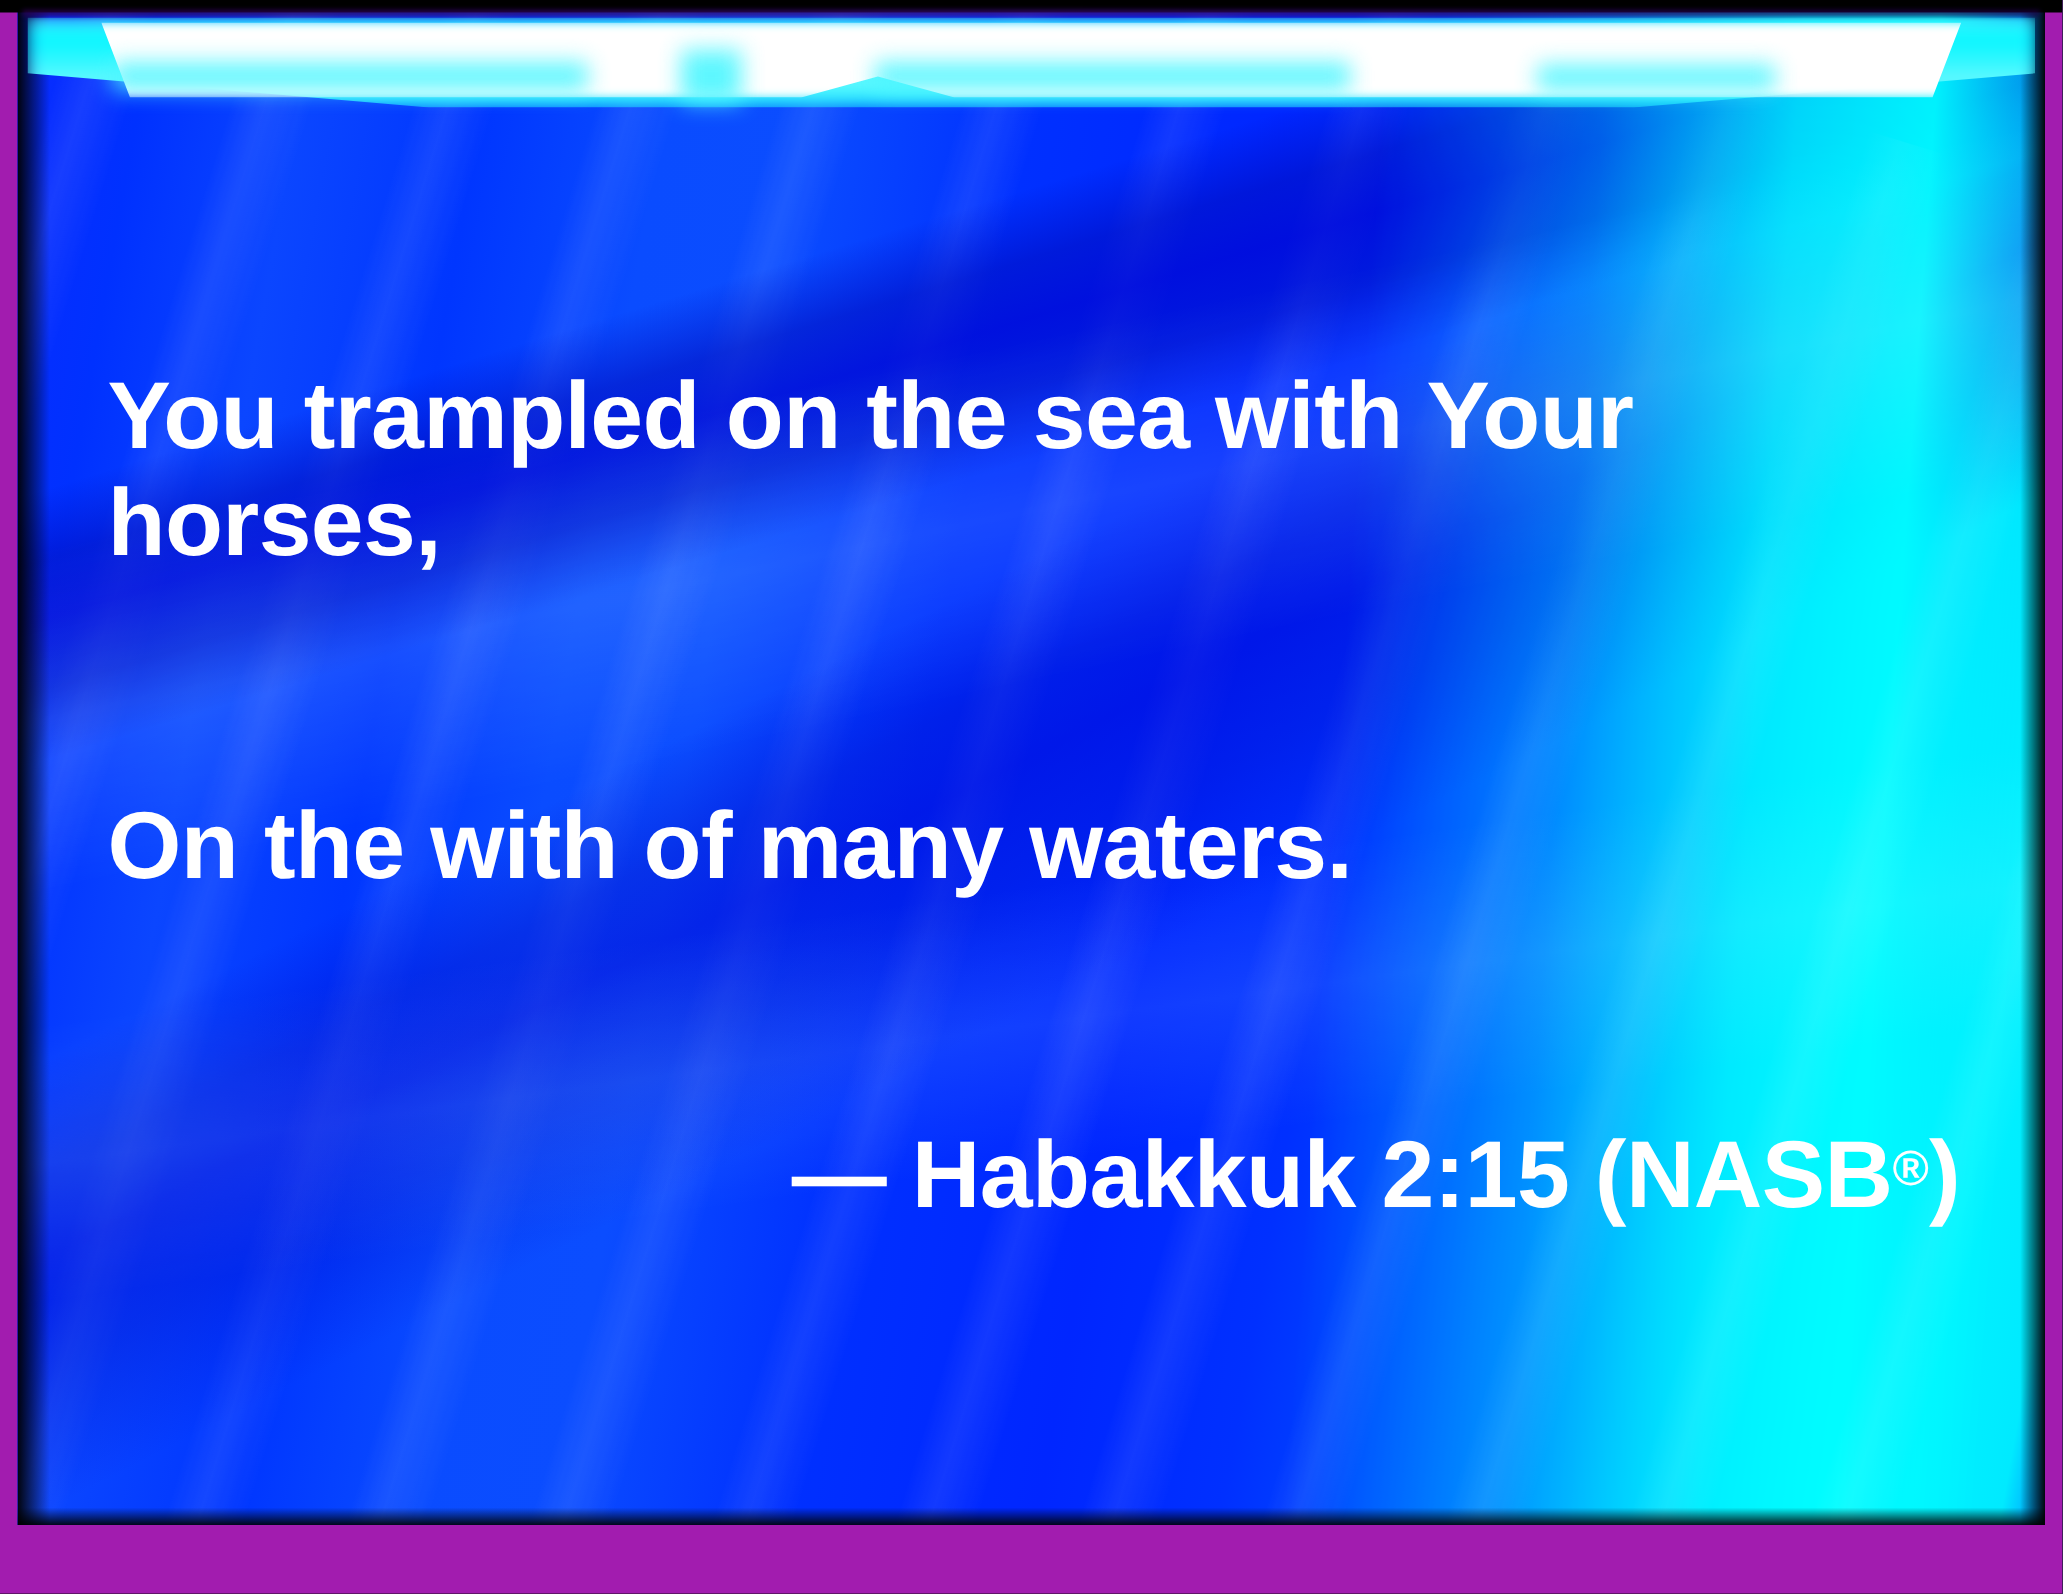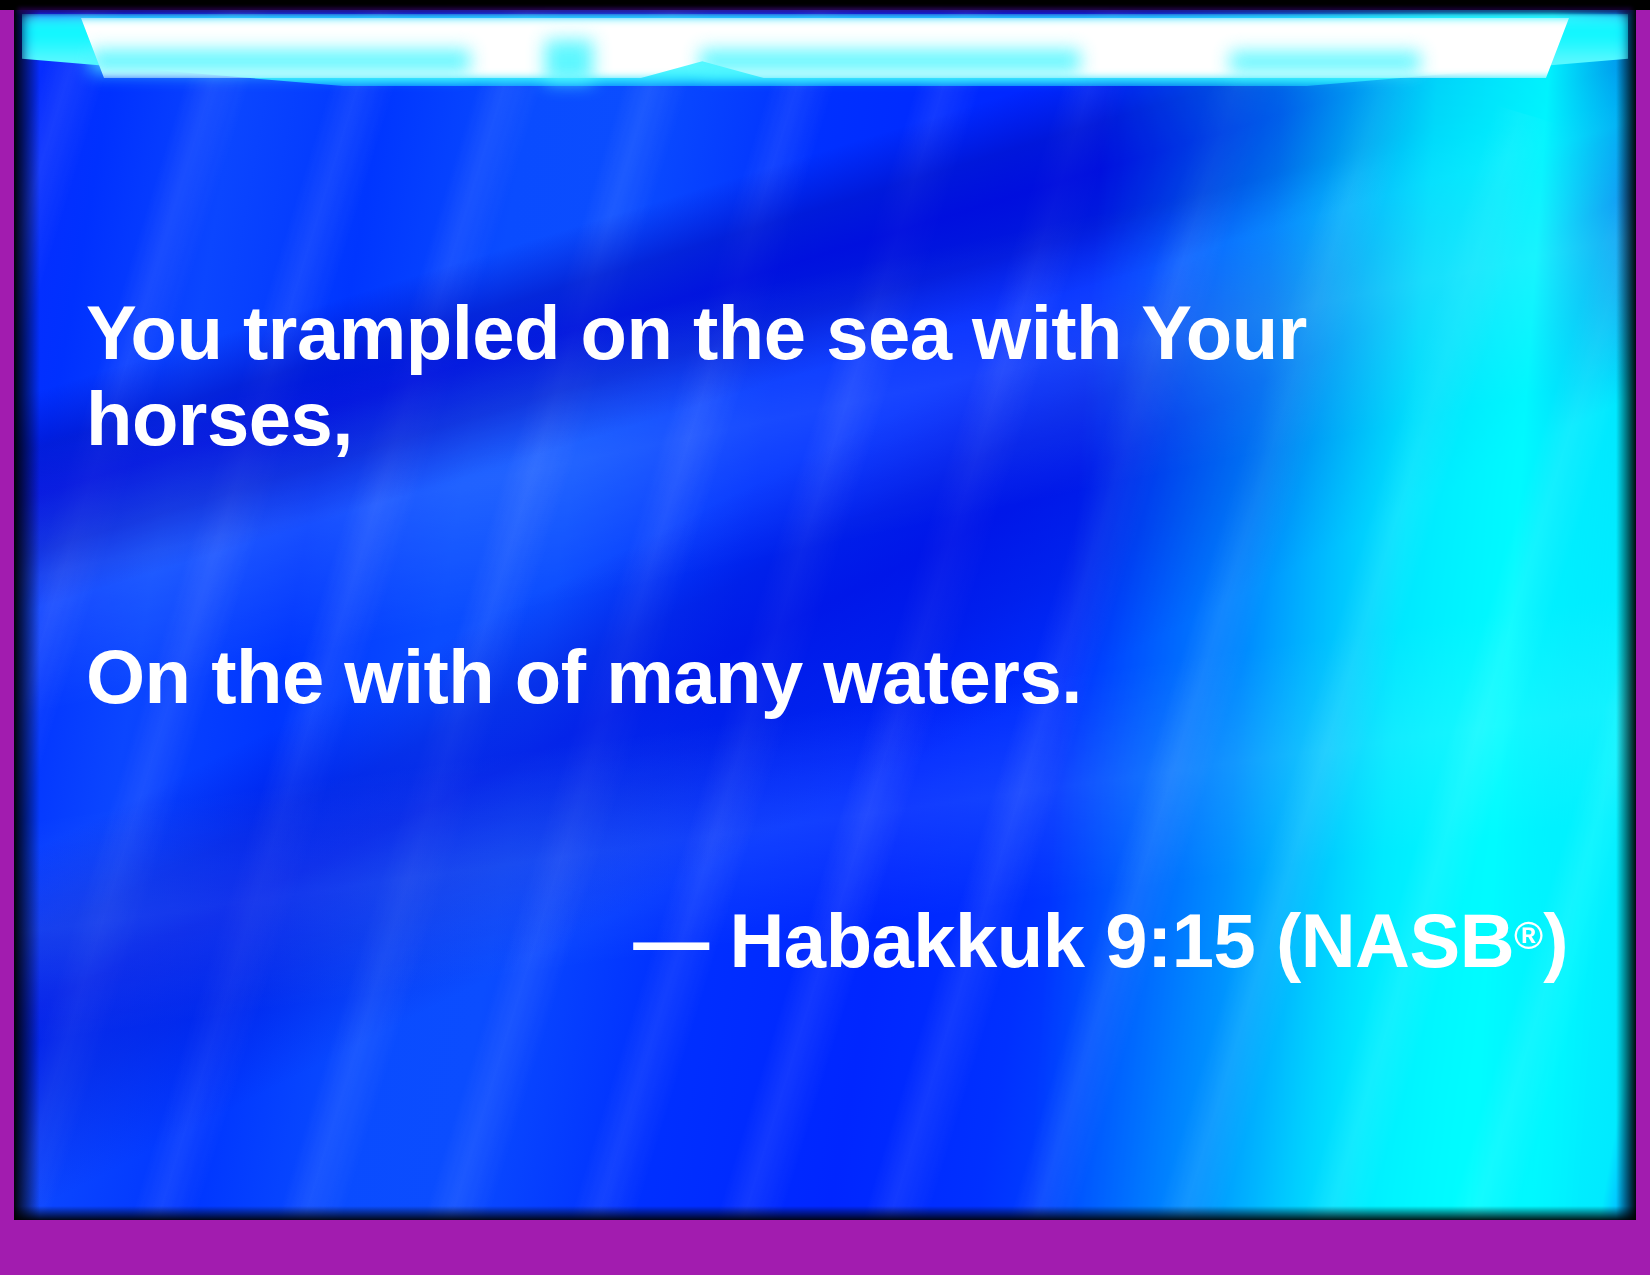--- a/index.html
+++ b/index.html
@@ -245,16 +245,16 @@
     <div class="topband-patch p2"></div>
     <div class="topband-patch p3"></div>
     <div class="topband-patch p4"></div>
     <div class="topband-blackcap"></div>
     <div class="topband-violet"></div>
   </div>
 
   <div class="verse">
     <span class="line">You trampled on the sea with Your horses,</span>
     <span class="line">On the with of many waters.</span>
-    <span class="ref-line"><span>— </span><span>Habakkuk 9:15 (NASB</span><span class="reg">®</span><span>)</span></span>
+    <span class="ref-line"><span>— </span><span>Habakkuk 2:15 (NASB</span><span class="reg">®</span><span>)</span></span>
   </div>
 
 </div>
 
 </body></html>

